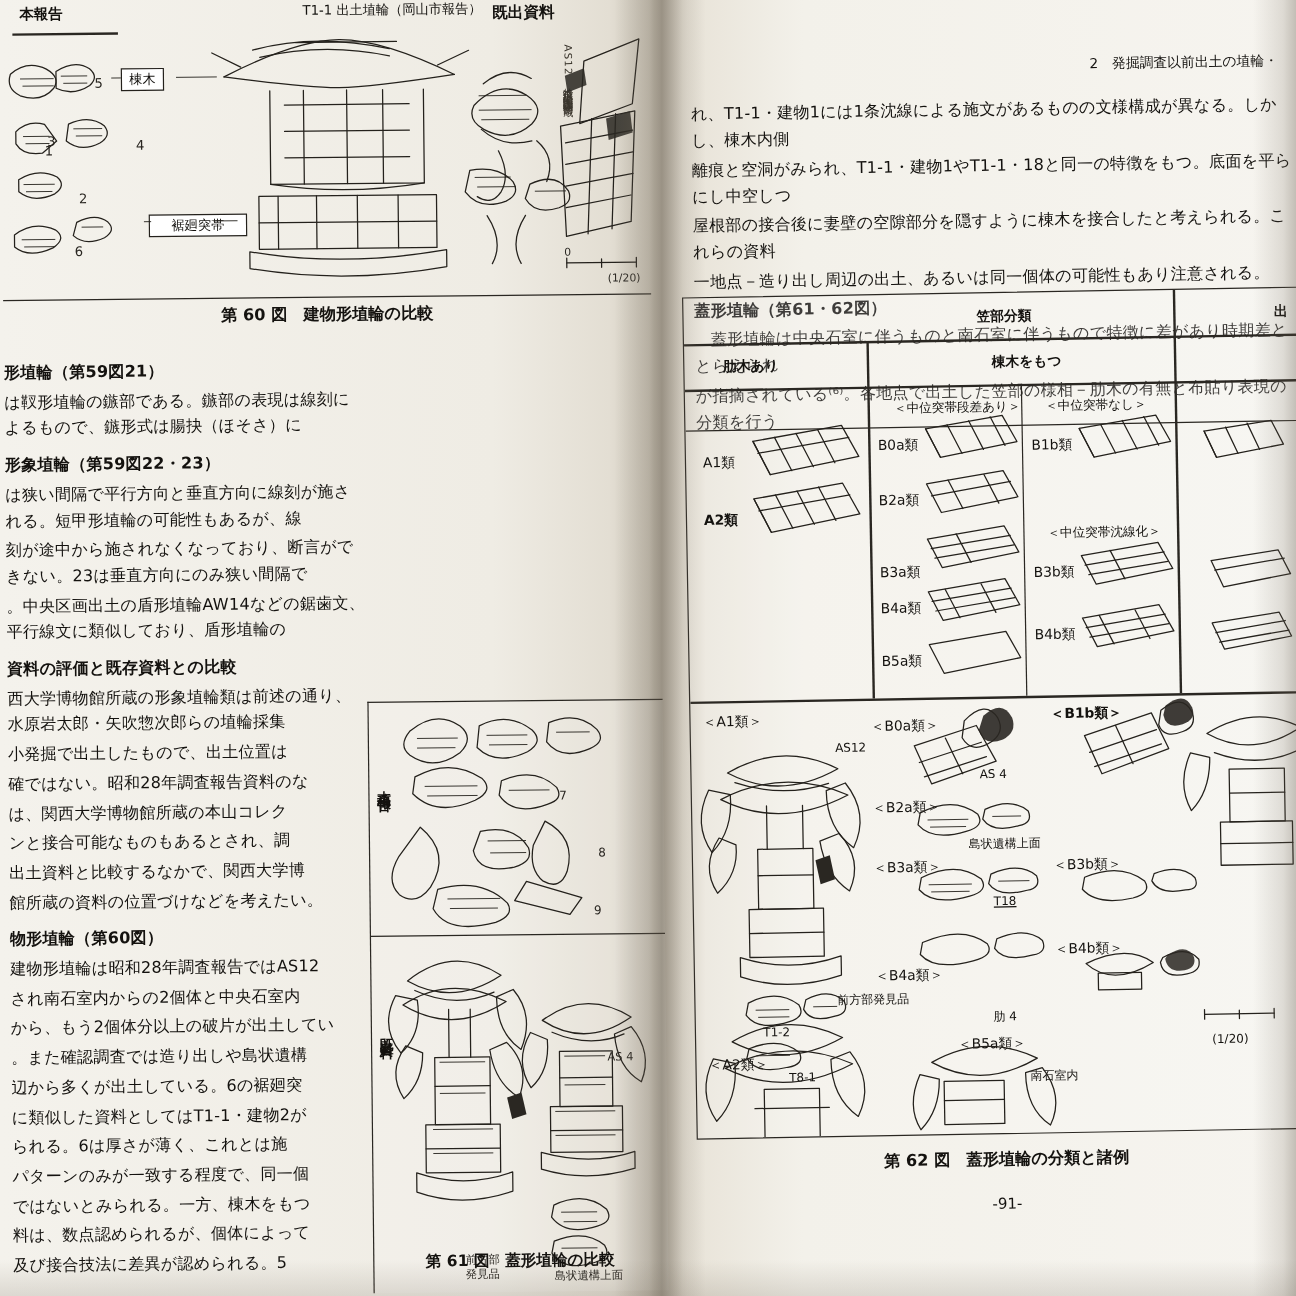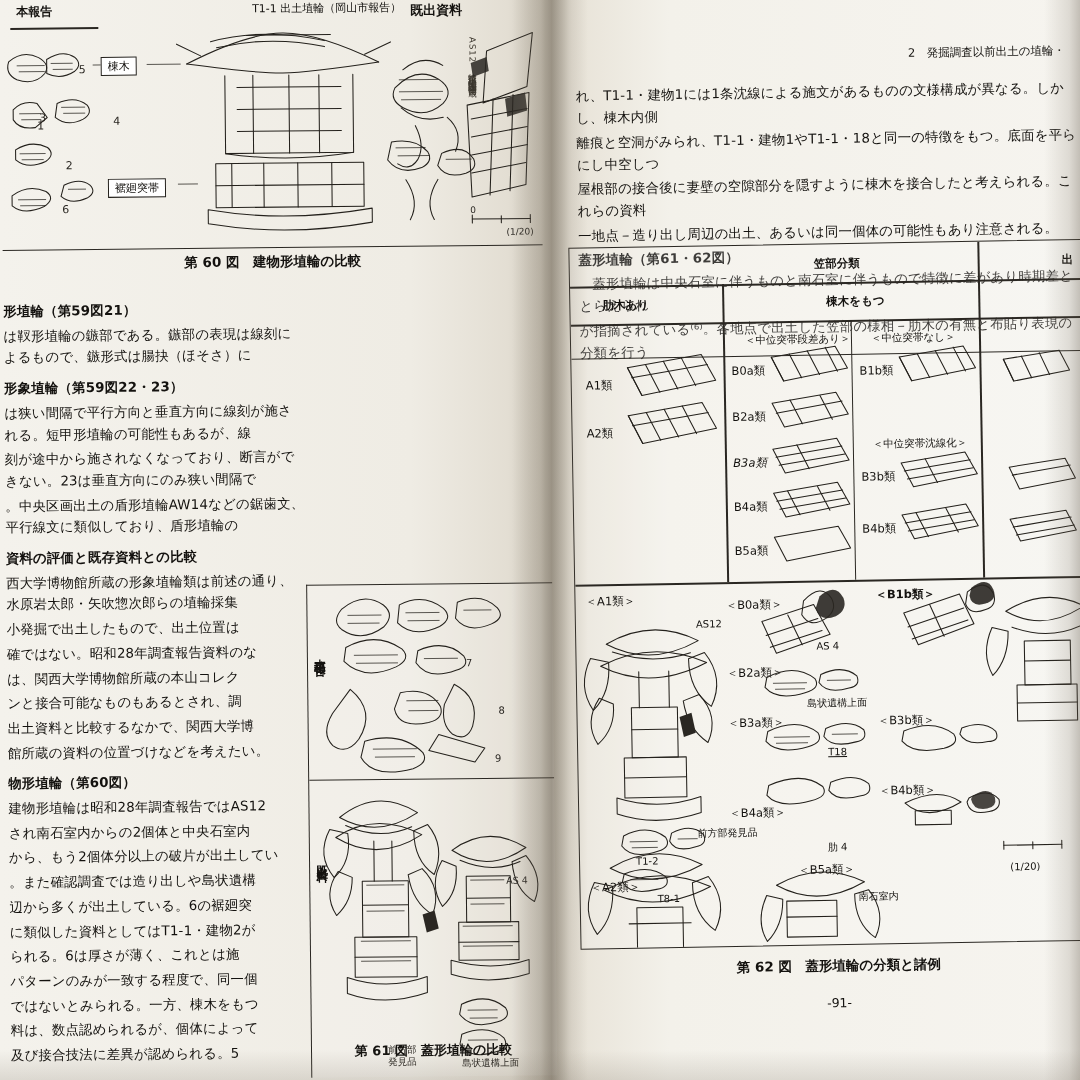--- a/index.html
+++ b/index.html
@@ -111,21 +111,21 @@
   <div class="page-left jp">
 
     <div class="fig60">
       <div class="hdr-left">本報告</div>
       <div class="hdr-left-rule"></div>
       <div class="hdr-mid">T1-1 出土埴輪（岡山市報告）</div>
       <div class="hdr-right">既出資料</div>
       <div class="vlabel">AS12 特徴形出土埴輪（関西大学博物館蔵）</div>
 
       <div style="position:absolute;left:100px;top:58px;border:1.2px solid #24211c;background:#fff;padding:1px 6px;font-size:11px;">棟木</div>
-      <div style="position:absolute;left:106px;top:180px;border:1.2px solid #24211c;background:#fff;padding:1px 6px;font-size:11px;">裾廻突帯</div>
+      <div style="position:absolute;left:122px;top:180px;border:1.2px solid #24211c;background:#fff;padding:1px 18px;font-size:11px;">裾廻突帯</div>
 
       <svg width="540" height="250" style="position:absolute;left:0;top:0;">
 
         <g class="ink">
           <path d="M8 62 q14 -12 30 -4 q12 7 6 16 q-10 12 -28 6 q-12 -6 -8 -18z"></path>
           <path d="M46 60 q16 -10 28 -2 q8 7 0 14 q-14 9 -28 2z"></path>
           <path d="M12 110 q10 -10 24 -6 l10 14 l-12 10 q-16 2 -22 -8z"></path>
           <path d="M56 104 q18 -8 30 2 q6 8 -4 14 q-16 8 -28 -2z"></path>
           <path d="M14 150 q16 -10 32 -2 q8 7 -2 14 q-18 8 -30 -2z"></path>
           <path d="M10 196 q16 -12 34 -4 q10 7 -2 15 q-20 9 -32 -1z"></path>
@@ -328,24 +328,24 @@
 
       <div class="cellb" style="left:244px;top:12px;">笠部分類</div>
       <div class="cellb" style="left:32px;top:50px;font-family:Liberation Mono, monospace;">肋木あり</div>
       <div class="cellb" style="left:256px;top:50px;">棟木をもつ</div>
       <div class="cellb" style="left:492px;top:12px;">出</div>
       <div class="smallcat" style="left:174px;top:88px;">＜中位突帯段差あり＞</div>
       <div class="smallcat" style="left:300px;top:88px;">＜中位突帯なし＞</div>
       <div class="smallcat" style="left:300px;top:194px;">＜中位突帯沈線化＞</div>
 
       <div class="cell" style="left:14px;top:130px;">A1類</div>
-      <div class="cell" style="left:14px;top:178px;">A2類</div>
+      <div class="cell" style="left:14px;top:178px;font-weight:bold;">A2類</div>
       <div class="cell" style="left:160px;top:118px;">B0a類</div>
       <div class="cell" style="left:160px;top:164px;">B2a類</div>
-      <div class="cell" style="left:160px;top:210px;font-style:italic;">B3a類</div>
+      <div class="cell" style="left:160px;top:224px;">B3a類</div>
       <div class="cell" style="left:160px;top:254px;">B4a類</div>
       <div class="cell" style="left:160px;top:298px;">B5a類</div>
       <div class="cell" style="left:288px;top:120px;">B1b類</div>
       <div class="cell" style="left:288px;top:226px;">B3b類</div>
       <div class="cell" style="left:288px;top:278px;">B4b類</div>
 
       <div class="cell" style="left:10px;top:346px;">＜A1類＞</div>
       <div class="cell" style="left:150px;top:352px;">＜B0a類＞</div>
       <div class="cell" style="left:300px;top:344px;font-weight:bold;">＜B1b類＞</div>
       <div class="cell" style="left:150px;top:420px;">＜B2a類＞</div>

